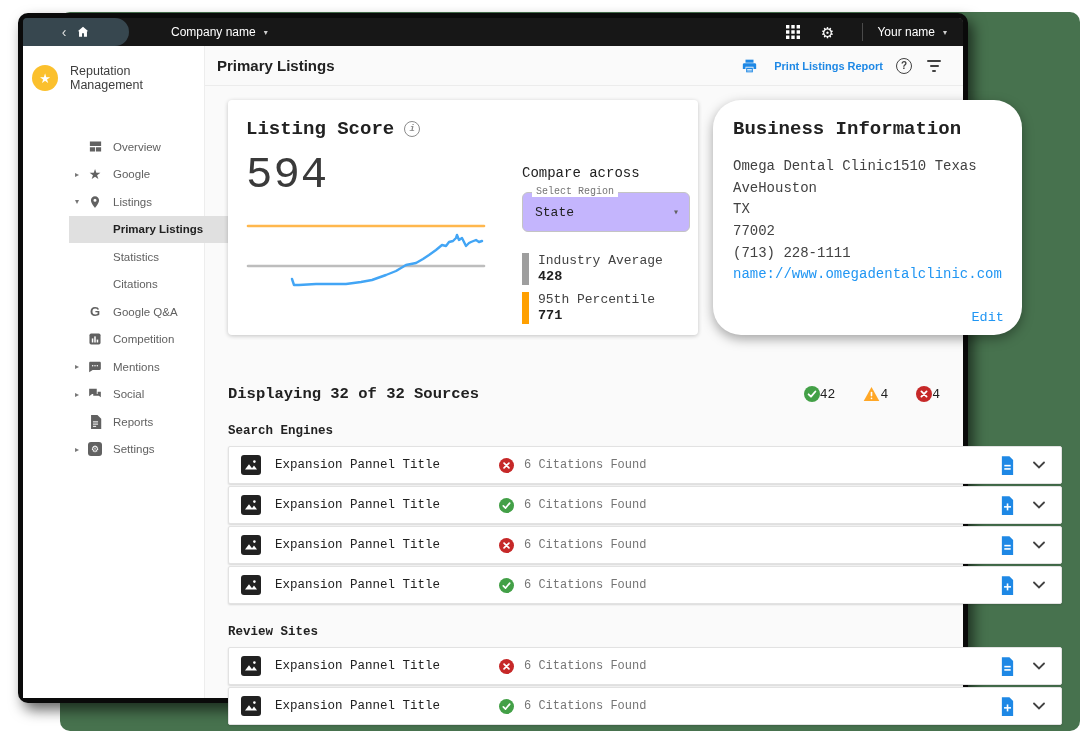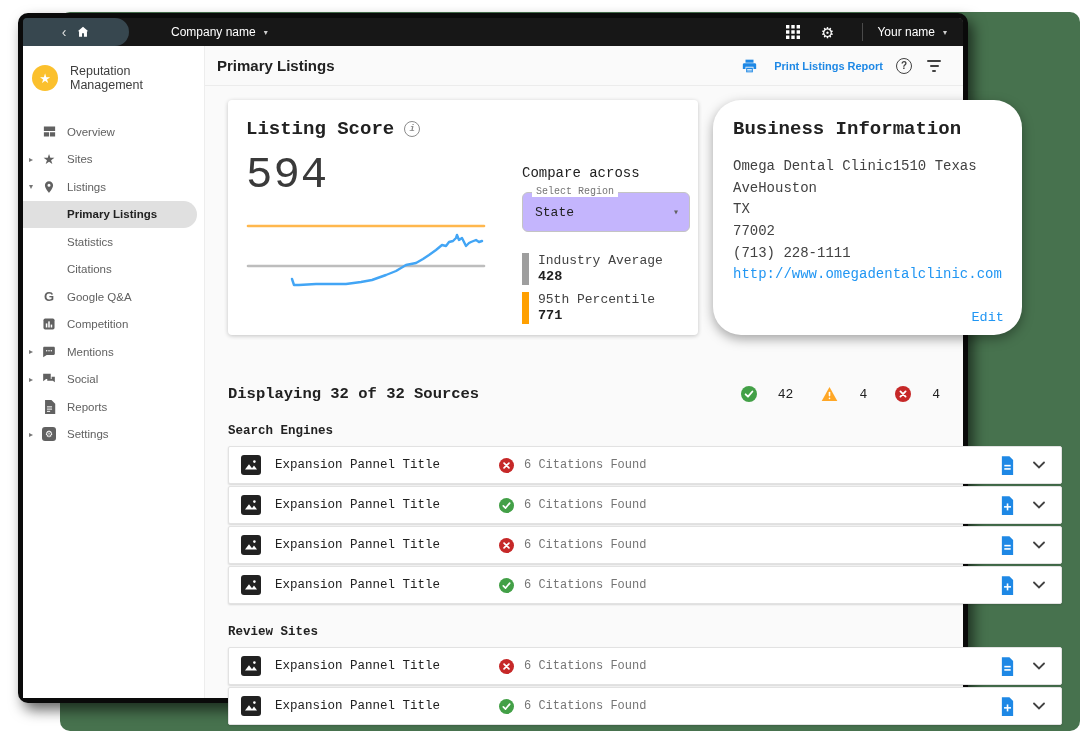--- a/index.html
+++ b/index.html
@@ -30,21 +30,21 @@
   .tb-user { font-size:12px; display:flex; align-items:center; gap:8px; margin-right:16px; cursor:pointer; }
 
   
   .win-body { display:flex; height:652px; }
 
   .sidebar { width:182px; background:#fff; border-right:1px solid #ededed; padding-top:12px; flex:none; }
   .brand { display:flex; align-items:center; padding:6px 10px 6px 9px; }
   .brand-badge { width:26px; height:26px; border-radius:50%; background:#FBC02D; color:#fff;
     display:flex; align-items:center; justify-content:center; font-size:13px; flex:none; }
   .brand-label { margin-left:12px; font-size:12.5px; color:#3d3d3d; }
-  .nav { margin-top:20px; }
+  .nav { margin-top:35px;padding-left:46px; }
   .nav-item { display:flex; align-items:center; height:27.5px; cursor:pointer; }
   .nav-arrow { width:12px; text-align:center; font-size:8px; color:#757575; margin-left:2px; flex:none; }
   .nav-icon { width:16px; height:16px; margin-left:4px; display:flex; align-items:center;
     justify-content:center; color:#616161; flex:none; }
   .g-char { font-size:13px; font-weight:bold; color:#616161; }
   .sq-gear { width:14px; height:14px; background:#616161; border-radius:3px; color:#fff;
     font-size:9px; display:flex; align-items:center; justify-content:center; }
   .nav-label { margin-left:10px; font-size:11.5px; color:#616161; white-space:nowrap; }
   .nav-sub { height:27.5px; display:flex; align-items:center; cursor:pointer; }
   .nav-sub .nav-label { margin-left:44px; }
@@ -99,21 +99,21 @@
   .biz-card { width:344px; height:235px; box-shadow:0 4px 12px rgba(0,0,0,0.35);
     padding:18px 20px; position:relative;border-radius:28px; }
   .biz-lines { margin-top:16px; font-size:14px; color:#424242; line-height:1.55; }
   .biz-link { font-size:14px; color:#2196F3; line-height:1.55; cursor:pointer; }
   .edit-link { position:absolute; right:18px; bottom:10px; font-size:13.5px; color:#2196F3; cursor:pointer; }
 
   
   .sources-header { margin-top:50px; width:712px; display:flex; align-items:center; }
   .sources-summary { font-size:15.5px; font-weight:bold; color:#212121; }
   .badges { margin-left:auto; display:flex; align-items:center; gap:28px; }
-  .badge { display:flex; align-items:center; gap:21px; }
+  .badge { display:flex; align-items:center; gap:0; }
   .badge-count { font-size:13px; color:#212121; }
 
   .section-title { margin-top:21px; font-size:12.5px; font-weight:bold; color:#212121; }
   .panels { margin-top:8px; width:834px; position:relative; z-index:4; }
   .panel { height:38px; background:#fff; border:1px solid #e2e2e2; border-radius:2px;
     display:flex; align-items:center; margin-bottom:2px; padding:0 16px 0 12px;
     box-shadow:0 1px 2px rgba(0,0,0,0.14); cursor:pointer; }
   .panel-title { margin-left:14px; font-size:12.5px; color:#212121; width:210px; flex:none; }
   .panel-status { margin-left:14px; display:flex; align-items:center; }
   .citations { margin-left:10px; font-size:12px; color:#757575; }
@@ -171,21 +171,21 @@
                   <path d="M3 4h18v7H3zM3 13h8.3v7H3zM12.7 13H21v7h-8.3z"></path>
                 </svg>
               </span>
             <span class="nav-label">Overview</span>
           </div>
           <div class="nav-item">
             <span class="nav-arrow">▸</span>
             <span class="nav-icon">
                 <span style="font-size:14px;">★</span>
               </span>
-            <span class="nav-label">Sites</span>
+            <span class="nav-label">Google</span>
           </div>
           <div class="nav-item">
             <span class="nav-arrow">▾</span>
             <span class="nav-icon">
                 <svg width="14" height="14" viewBox="0 0 24 24" fill="currentColor">
                   <path d="M12 2C8.1 2 5 5.1 5 9c0 5.2 7 13 7 13s7-7.8 7-13c0-3.9-3.1-7-7-7zm0 9.6A2.6 2.6 0 1 1 12 6.4a2.6 2.6 0 0 1 0 5.2z"></path>
                 </svg>
               </span>
             <span class="nav-label">Listings</span>
           </div>
@@ -326,21 +326,21 @@
               </div>
             </div>
 
             <div class="card biz-card">
               <div class="card-title">Business Information</div>
               <div class="biz-lines">
                 <div>Omega Dental Clinic1510 Texas AveHouston</div>
                 <div>TX</div>
                 <div>77002</div>
                 <div>(713) 228-1111</div>
-                <div class="biz-link">http://www.omegadentalclinic.com</div>
+                <div class="biz-link">name://www.omegadentalclinic.com</div>
               </div>
               <span class="edit-link">Edit</span>
             </div>
           </div>
 
           <div class="sources-header">
             <span class="sources-summary">Displaying 32 of 32 Sources</span>
             <div class="badges">
               <span class="badge">
                 <svg width="16" height="16" viewBox="0 0 16 16">

